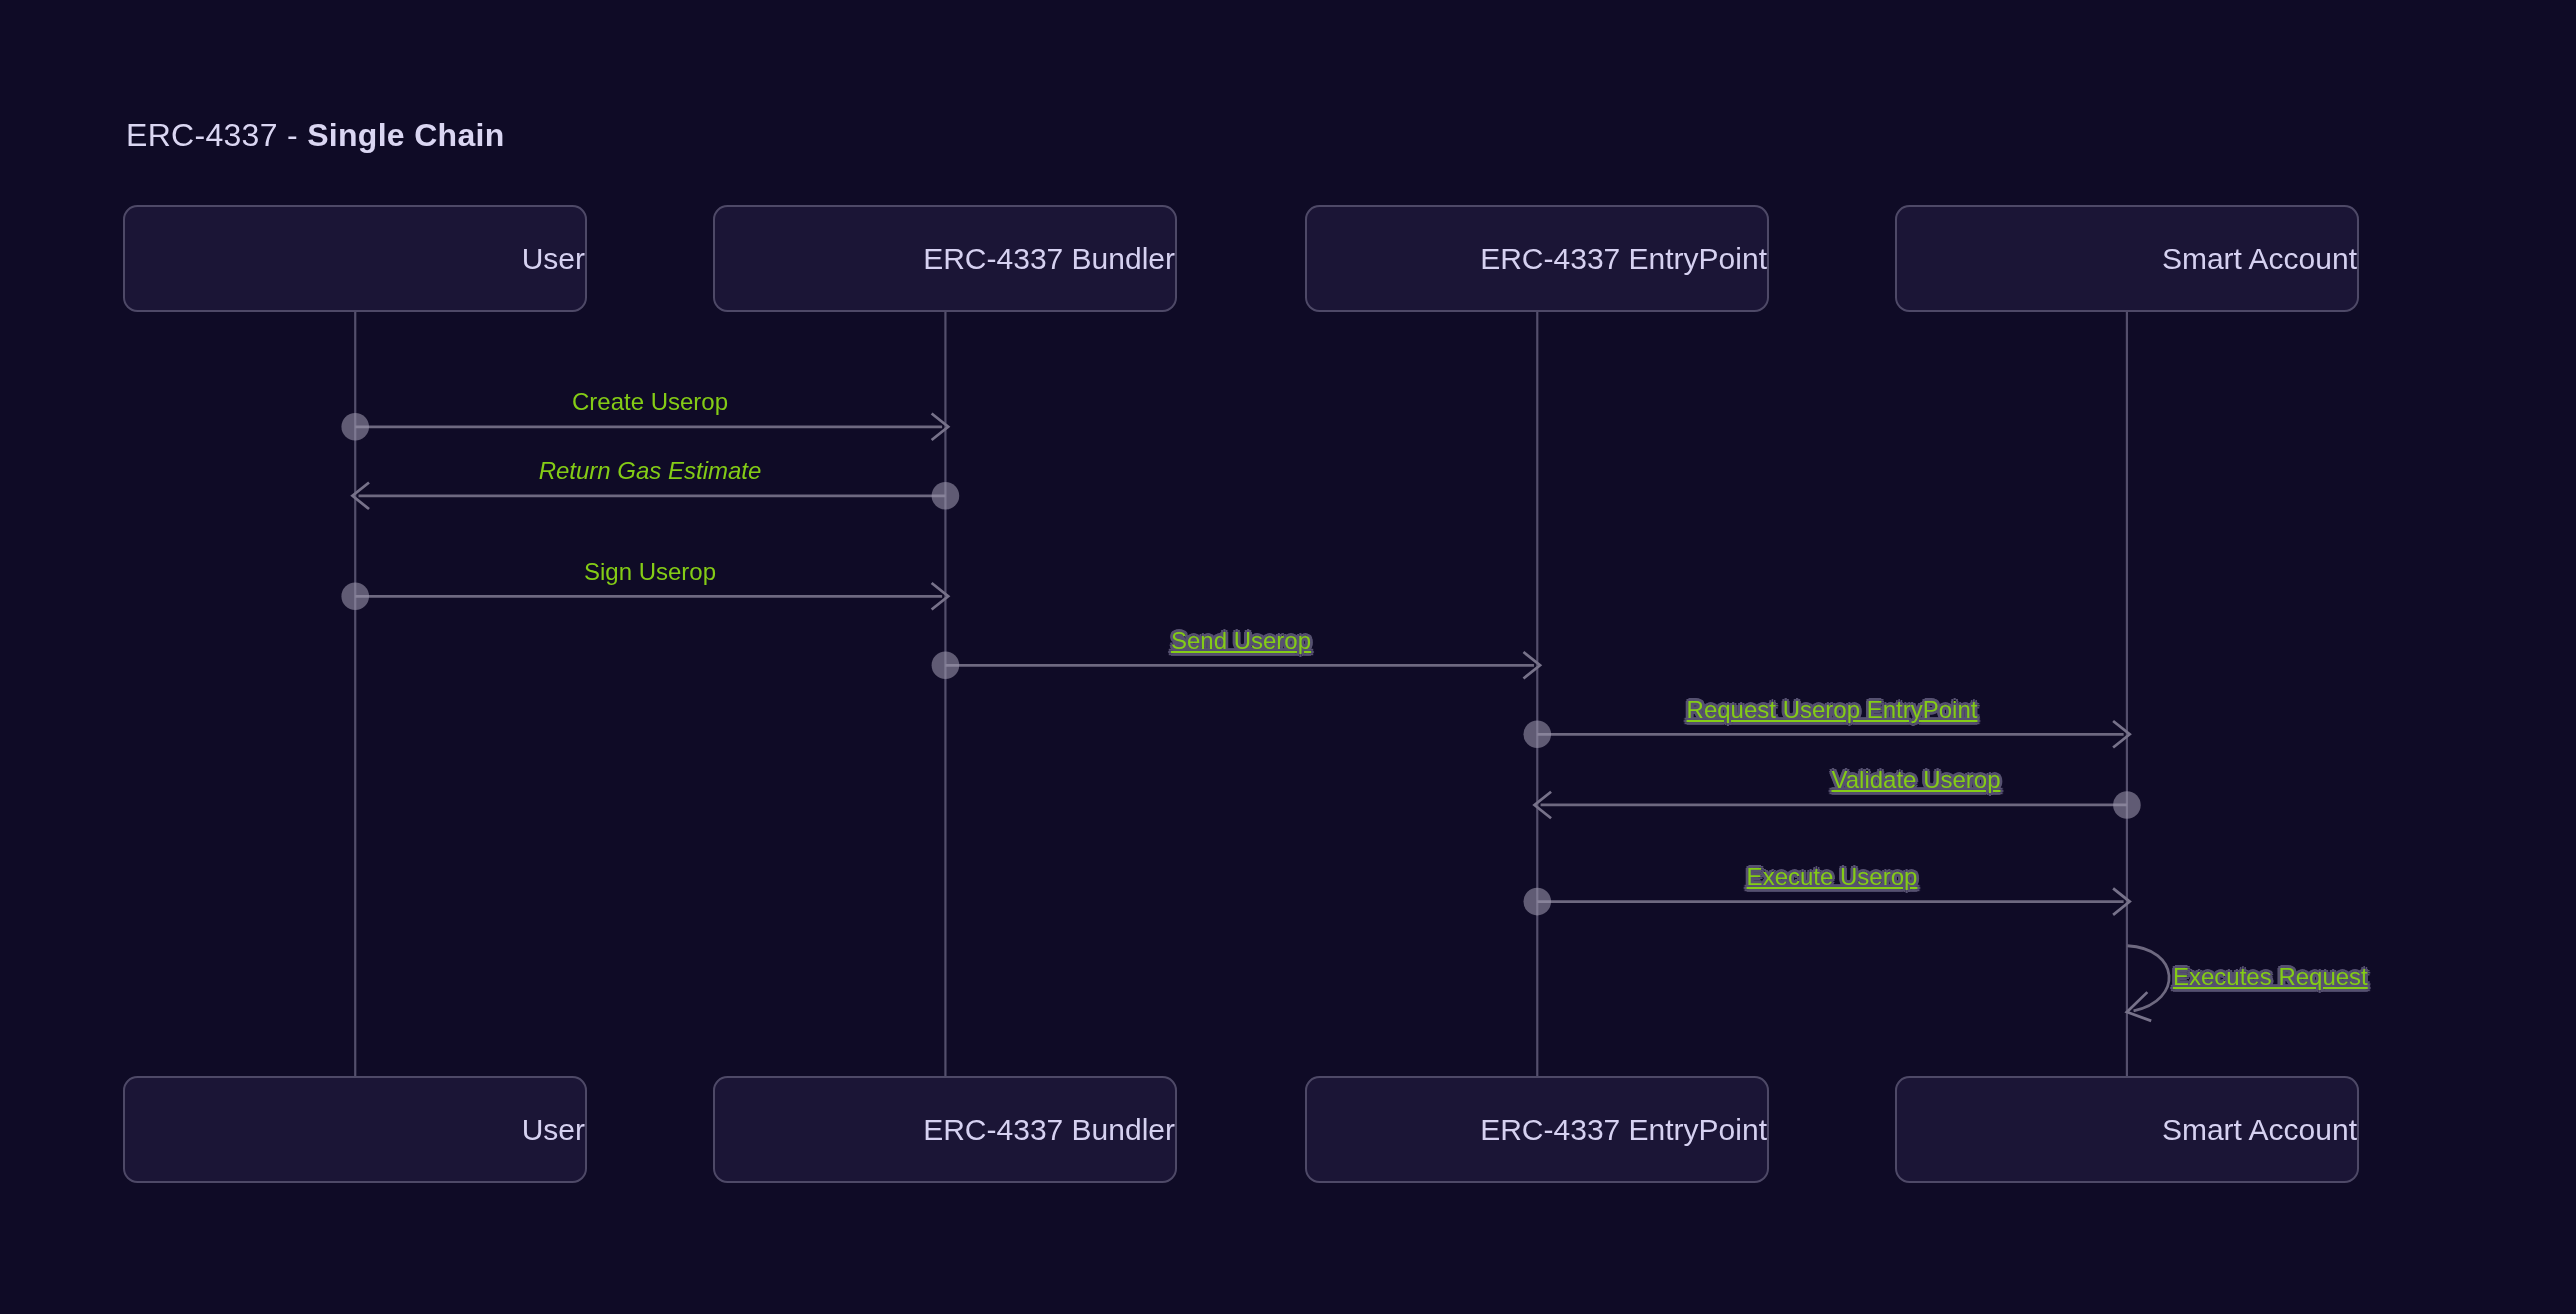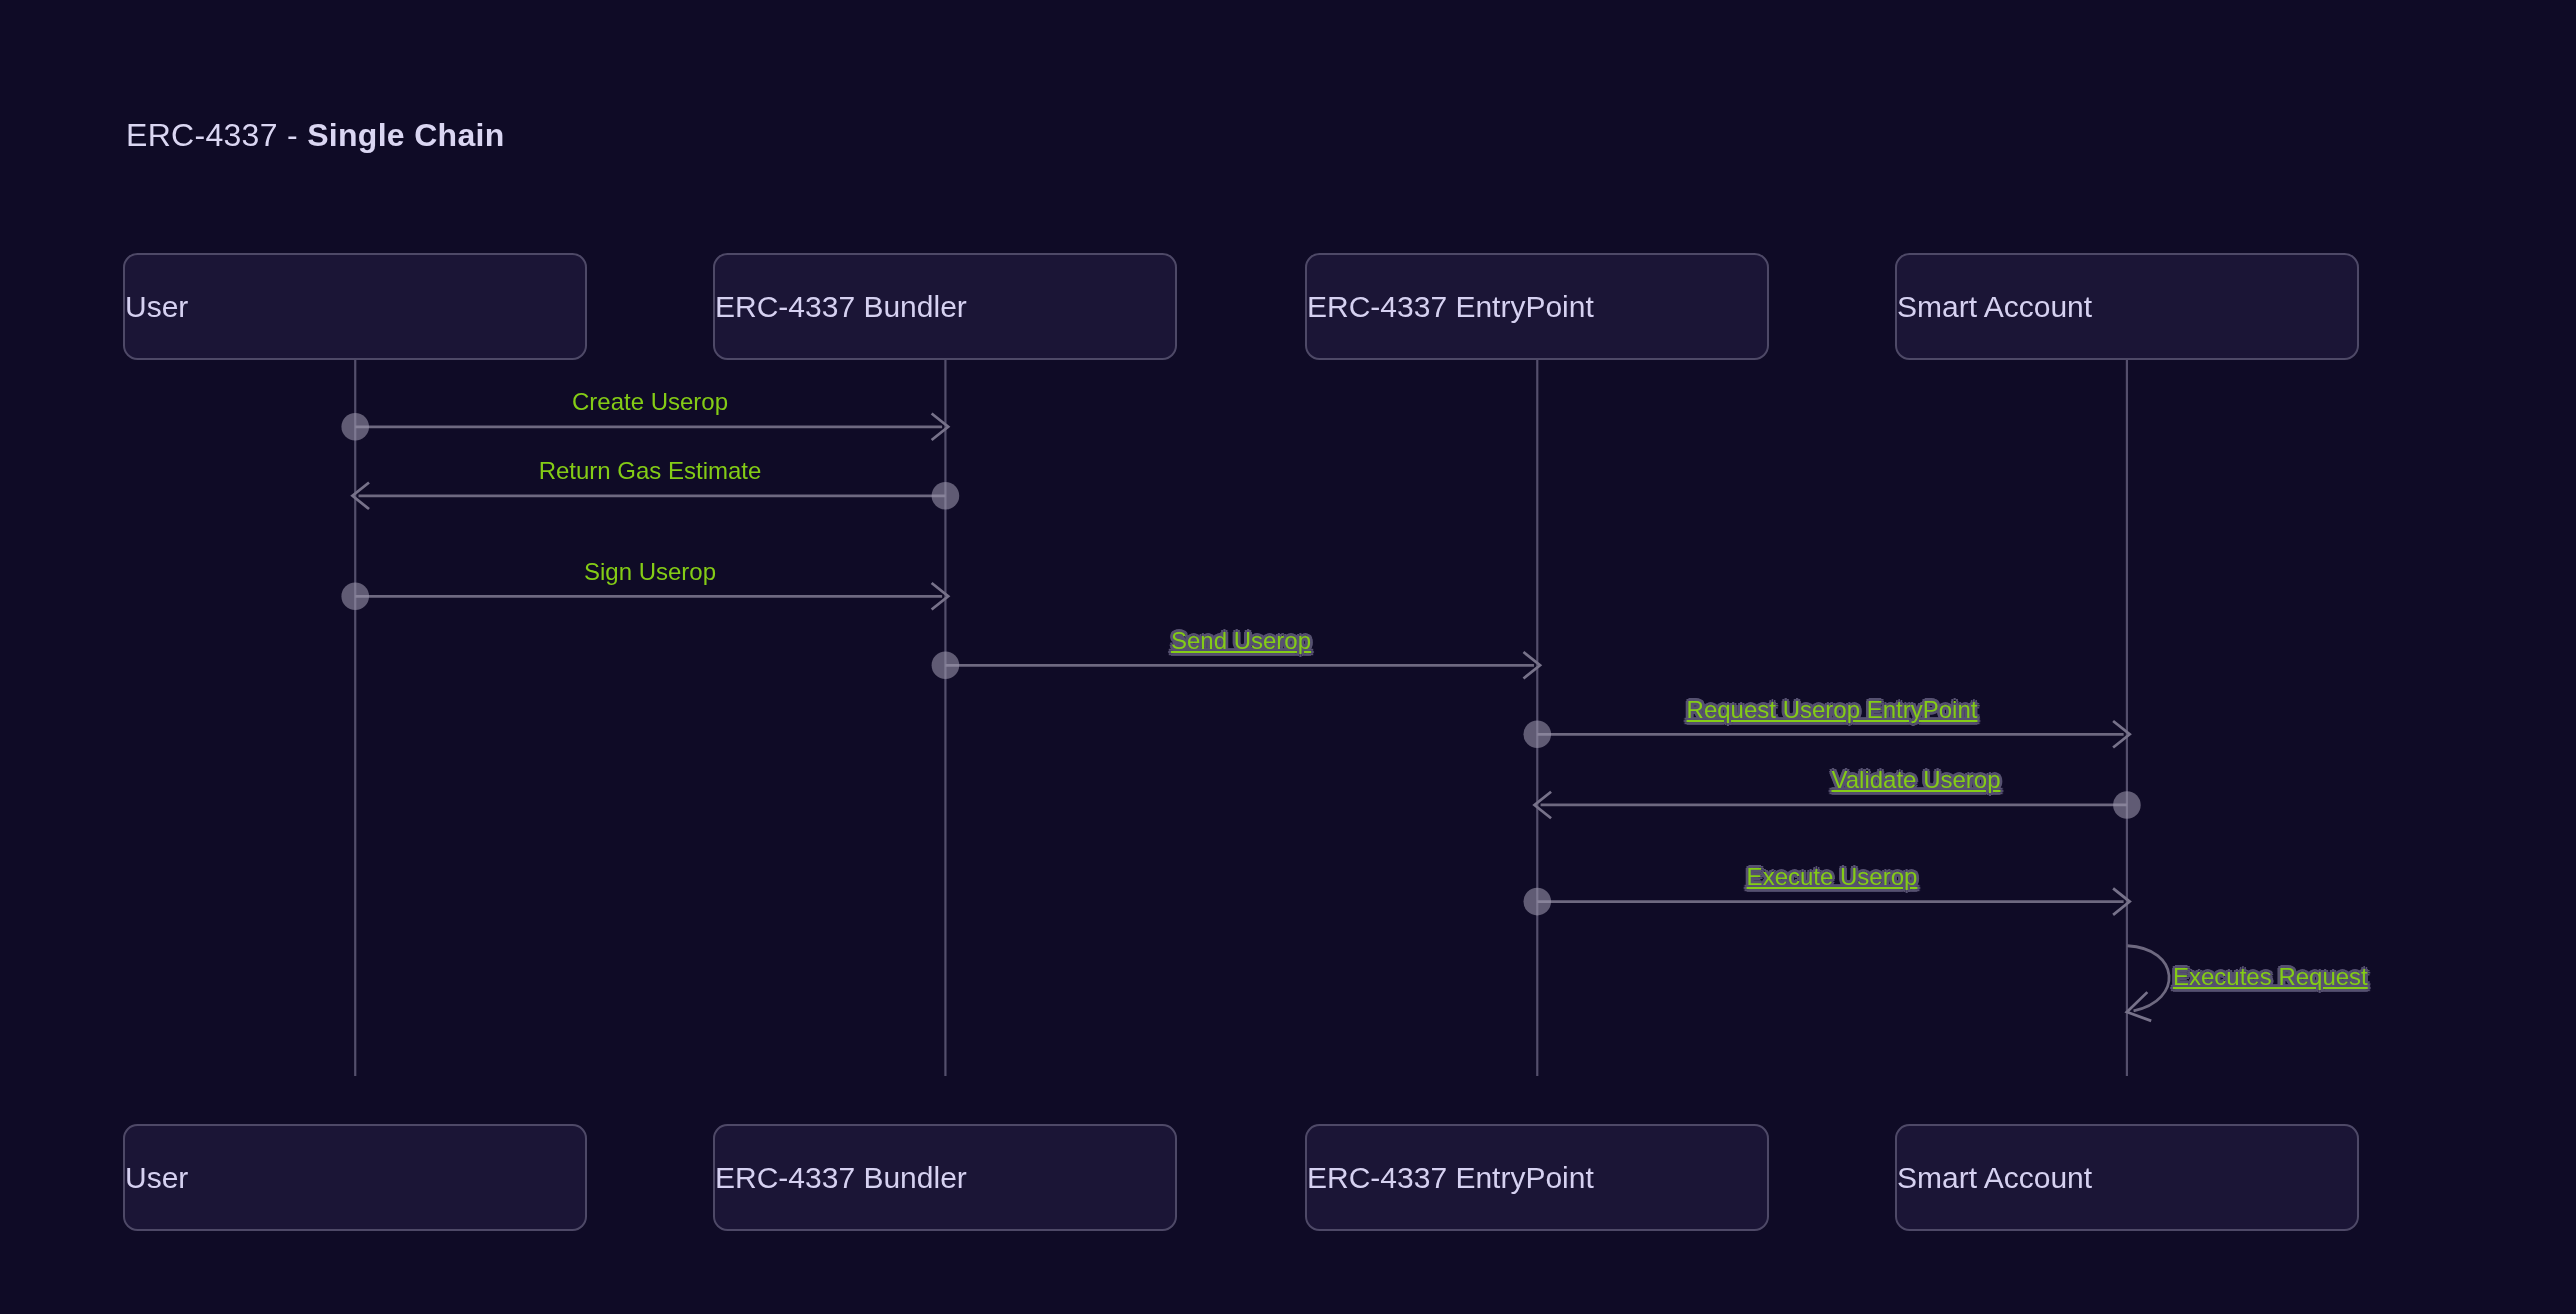--- a/index.html
+++ b/index.html
@@ -38,25 +38,24 @@
   .actor-box {
     position: absolute;
     width: 464px;
     height: 107px;
     box-sizing: border-box;
     background: #1B1536;
     border: 2.2px solid #4E4967;
     border-radius: 14.4px;
     display: flex;
     align-items: center;
-    justify-content: flex-start;
+    justify-content: flex-end;
     color: #D6D1F1;
     font-size: 30px;
     white-space: nowrap;
-    margin-top: 48px;
   }
   .msg-label {
     position: absolute;
     transform: translateX(-50%);
     font-size: 24px;
     line-height: 29px;
     color: #84cc16;
     white-space: nowrap;
   }
   .msg-label.halo {
@@ -160,21 +159,21 @@
       <span>ERC-4337 Bundler</span>
     </div>
   <div class="actor-box" style="left:1305px; top:1076px;">
       <span>ERC-4337 EntryPoint</span>
     </div>
   <div class="actor-box" style="left:1895px; top:1076px;">
       <span>Smart Account</span>
     </div>
 
   <div class="msg-label" style="left:650px; top:387px;">Create Userop</div>
-  <div class="msg-label" style="left:650px; top:456px;">Return Gas Estimate</div>
+  <div class="msg-label" style="left:650px; top:456px;font-style:italic;">Return Gas Estimate</div>
   <div class="msg-label" style="left:650px; top:557px;">Sign Userop</div>
   <div class="msg-label halo" style="left:1241px; top:626px;">Send Userop</div>
   <div class="msg-label halo" style="left:1832px; top:695px;">Request Userop EntryPoint</div>
   <div class="msg-label halo" style="left:1916px; top:765px;">Validate Userop</div>
   <div class="msg-label halo" style="left:1832px; top:862px;text-align:right;">Execute Userop</div>
   <div class="msg-label halo loop-label" style="left:2173px; top:962px;">Executes Request</div>
 
 </div>
 
 

